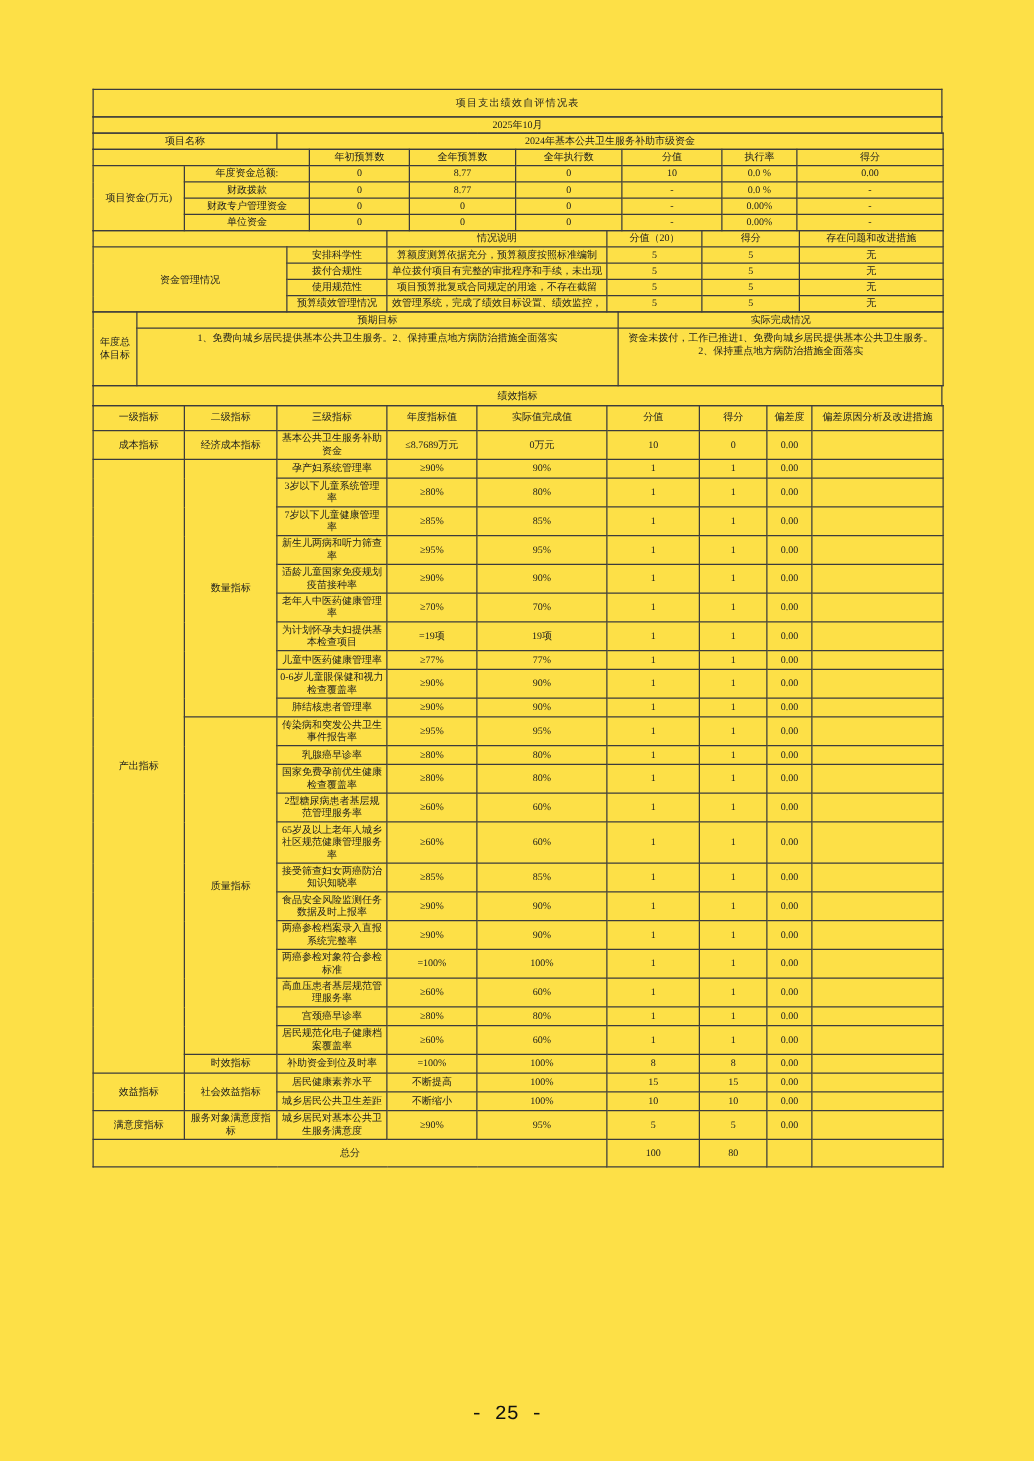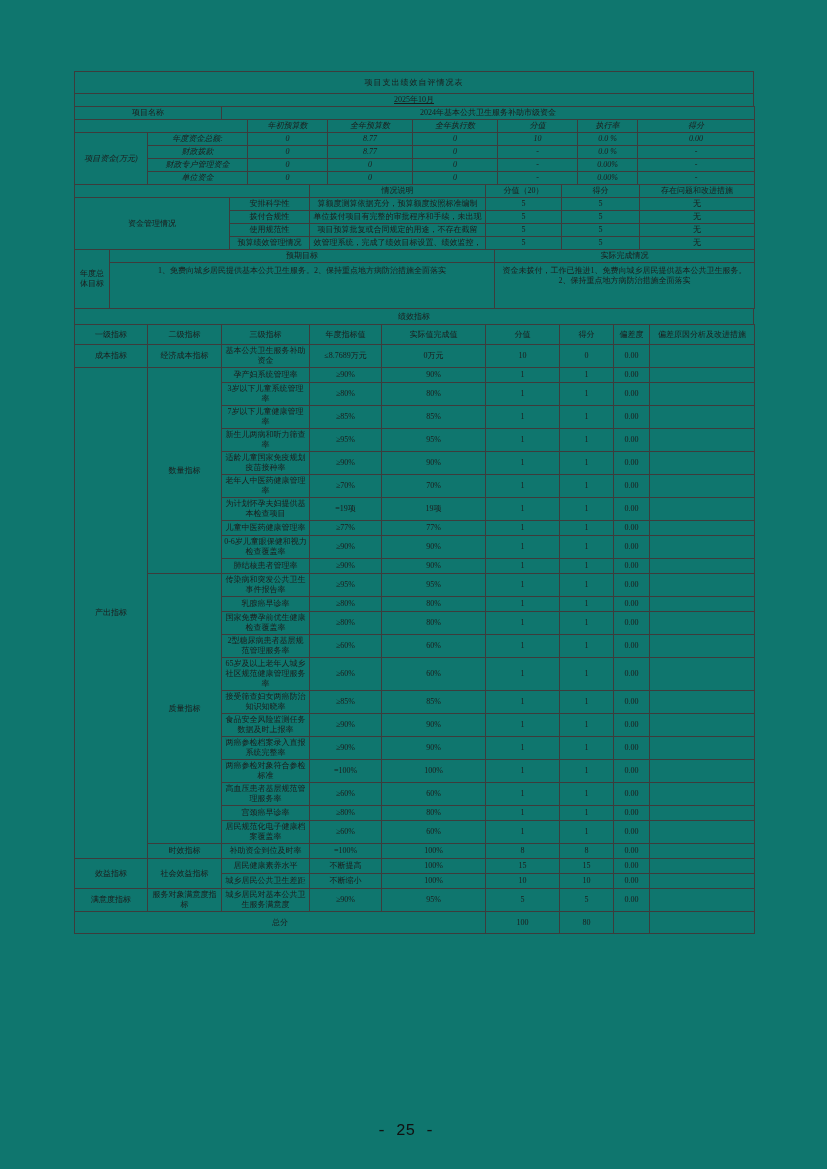--- a/index.html
+++ b/index.html
@@ -3,39 +3,39 @@
 <meta charset="utf-8">
 <style>
   * { box-sizing: border-box; }
   html, body { margin: 0; padding: 0; }
   body {
     width: 827px; height: 1169px;
     background: #ffffff;
     font-family: "Liberation Serif", "DejaVu Serif", serif;
     color: #1c1c1c;
   }
-  .sheet { position: relative; width: 827px; height: 1169px; background: #0f766e; overflow: hidden; padding-left: 16px; }
+  .sheet { position: relative; width: 827px; height: 1169px; background: #fde047; overflow: hidden; padding-left: 16px; }
   .doc { position: absolute; left: 74px; top: 72px; width: 680px; }
 
   table.t { border-collapse: collapse; width: 680px; table-layout: fixed; margin-top: -1px; }
   table.t td, table.t th {
     border: 1px solid #3c3c3c;
     font-weight: normal;
     font-size: 8px;
     line-height: 1.25;
     text-align: center;
     vertical-align: middle;
     padding: 1px 2px;
     overflow: hidden;
     word-break: break-all;
   }
   .t-title td { font-size: 15px; font-weight: 600; height: 22px; letter-spacing: 1px; }
-  .t-date td  { height: 13px; font-size: 8px; text-decoration: underline; }
+  .t-date td  { height: 13px; font-size: 8px; }
   .t-meta td  { height: 13px; margin-left: 44px; }
-  .t-fund td  { height: 11px; font-size: 7.5px; font-style: italic; }
+  .t-fund td  { height: 11px; font-size: 7.5px; }
   .t-mgmt td  { height: 11px; font-size: 7.5px; }
   .t-mgmt td.mgmt-desc { white-space: nowrap; }
   .t-goals td { height: 11px; }
   .t-goals td.content { height: 46px; vertical-align: top; padding-top: 3px; }
   .t-perfsec td { height: 16px; }
   .t-perf td { height: 15px; font-size: 7.5px; }
   .t-perf tr.head td { height: 20px; font-size: 8px; font-family: Liberation Mono, monospace; }
   .t-perf tr.total-row td { height: 22px; }
   .footer {
     position: absolute; left: 0; right: 16px; top: 1122px;

